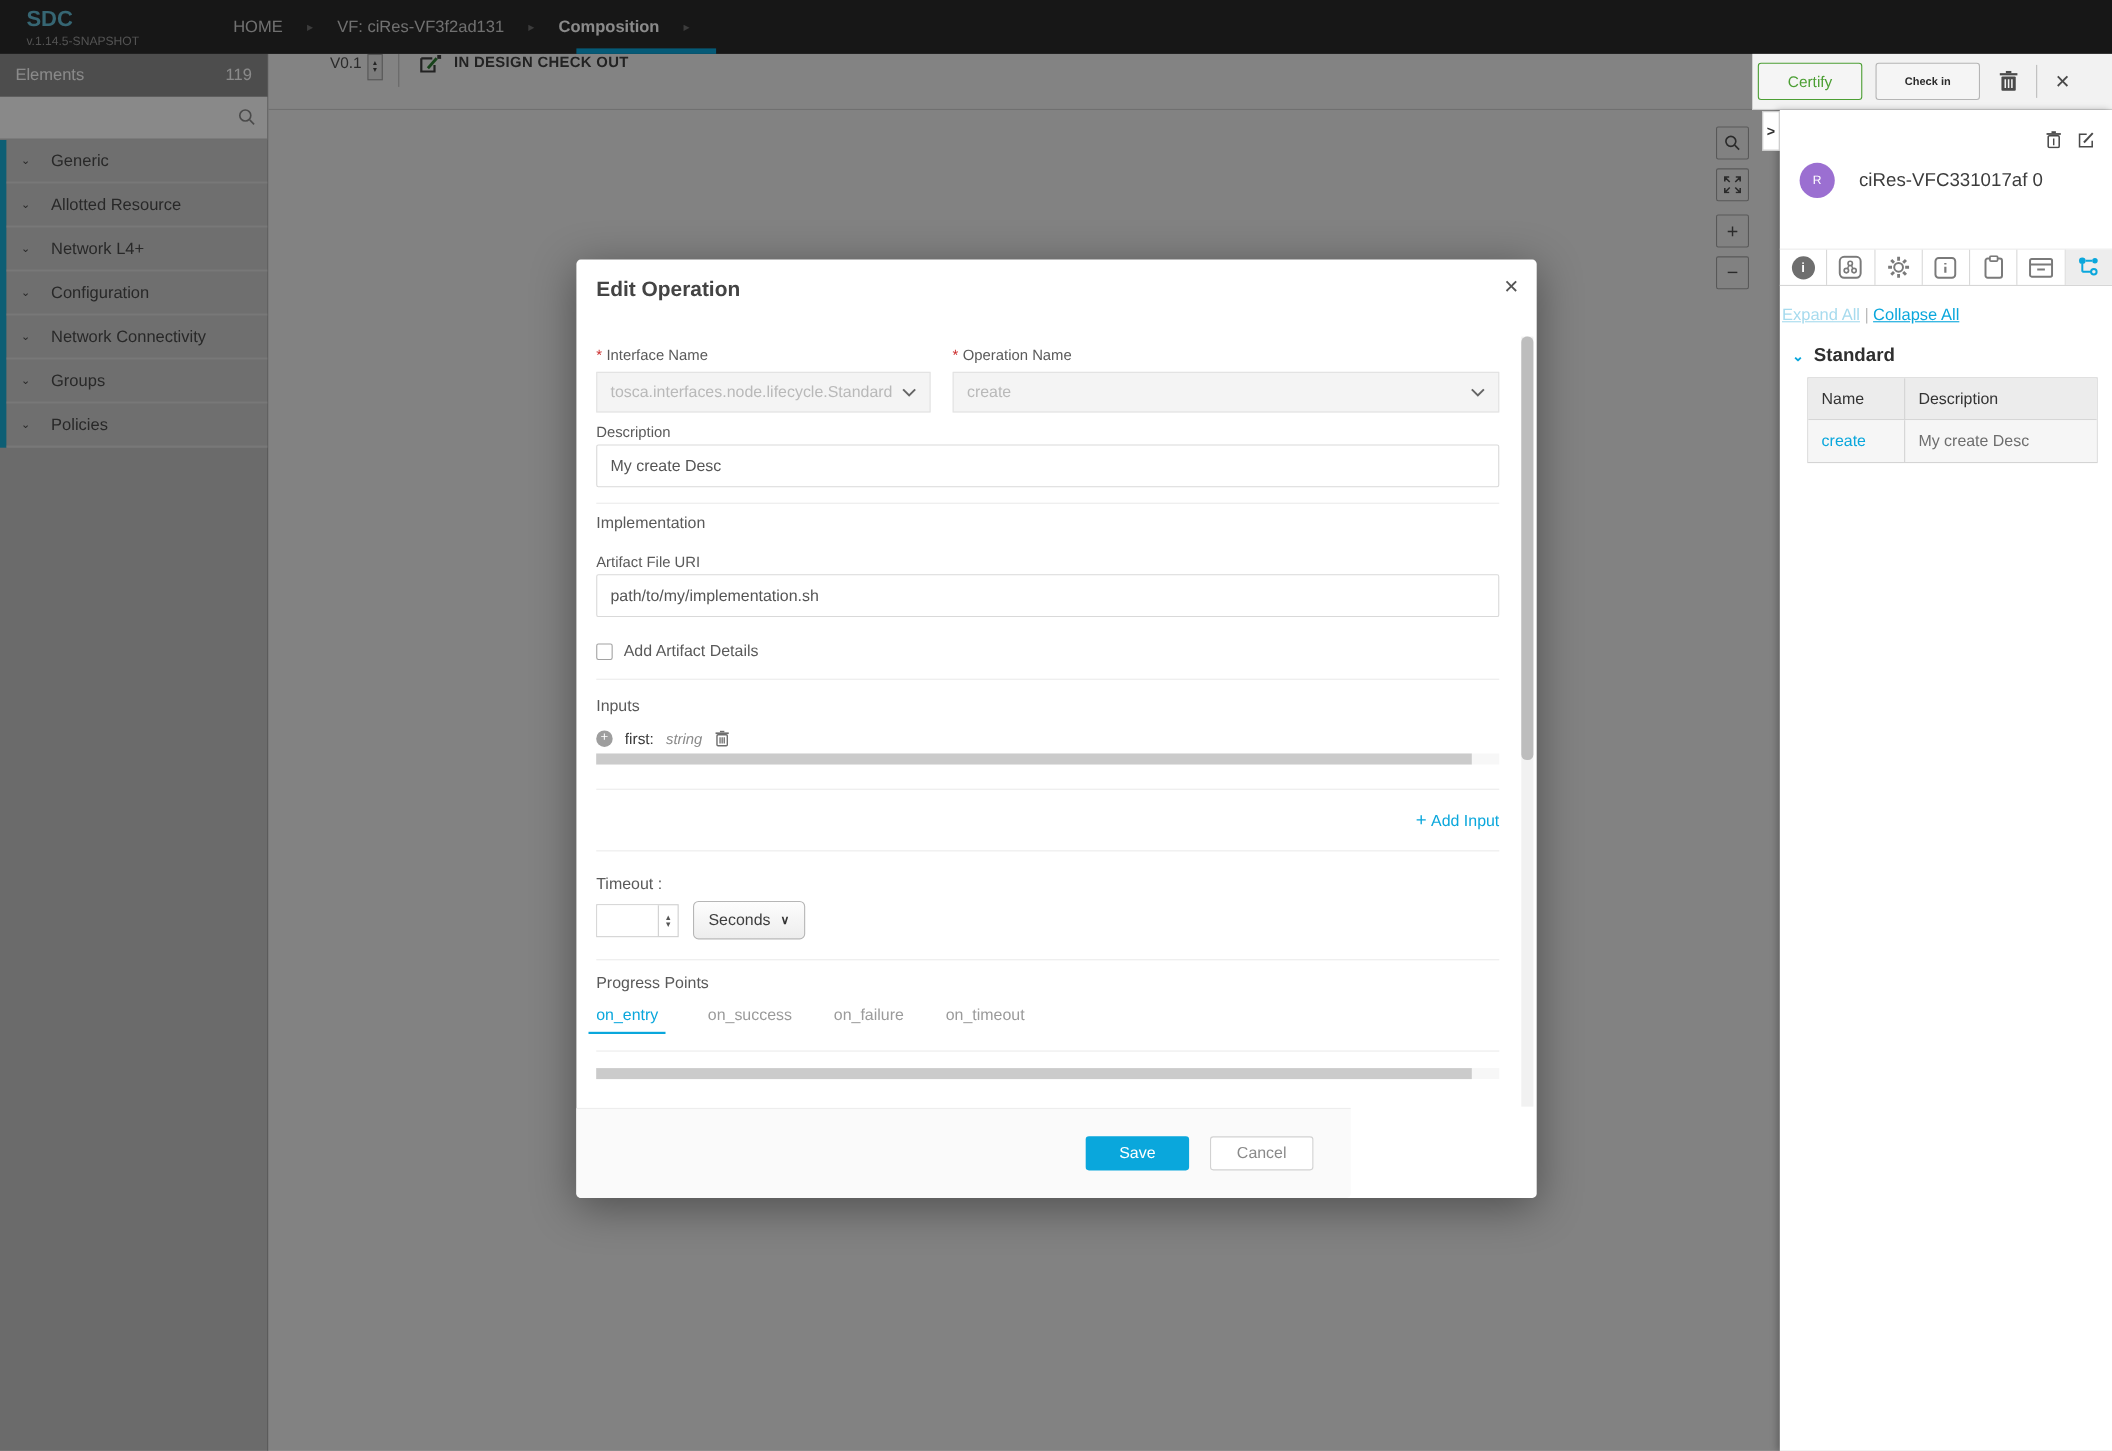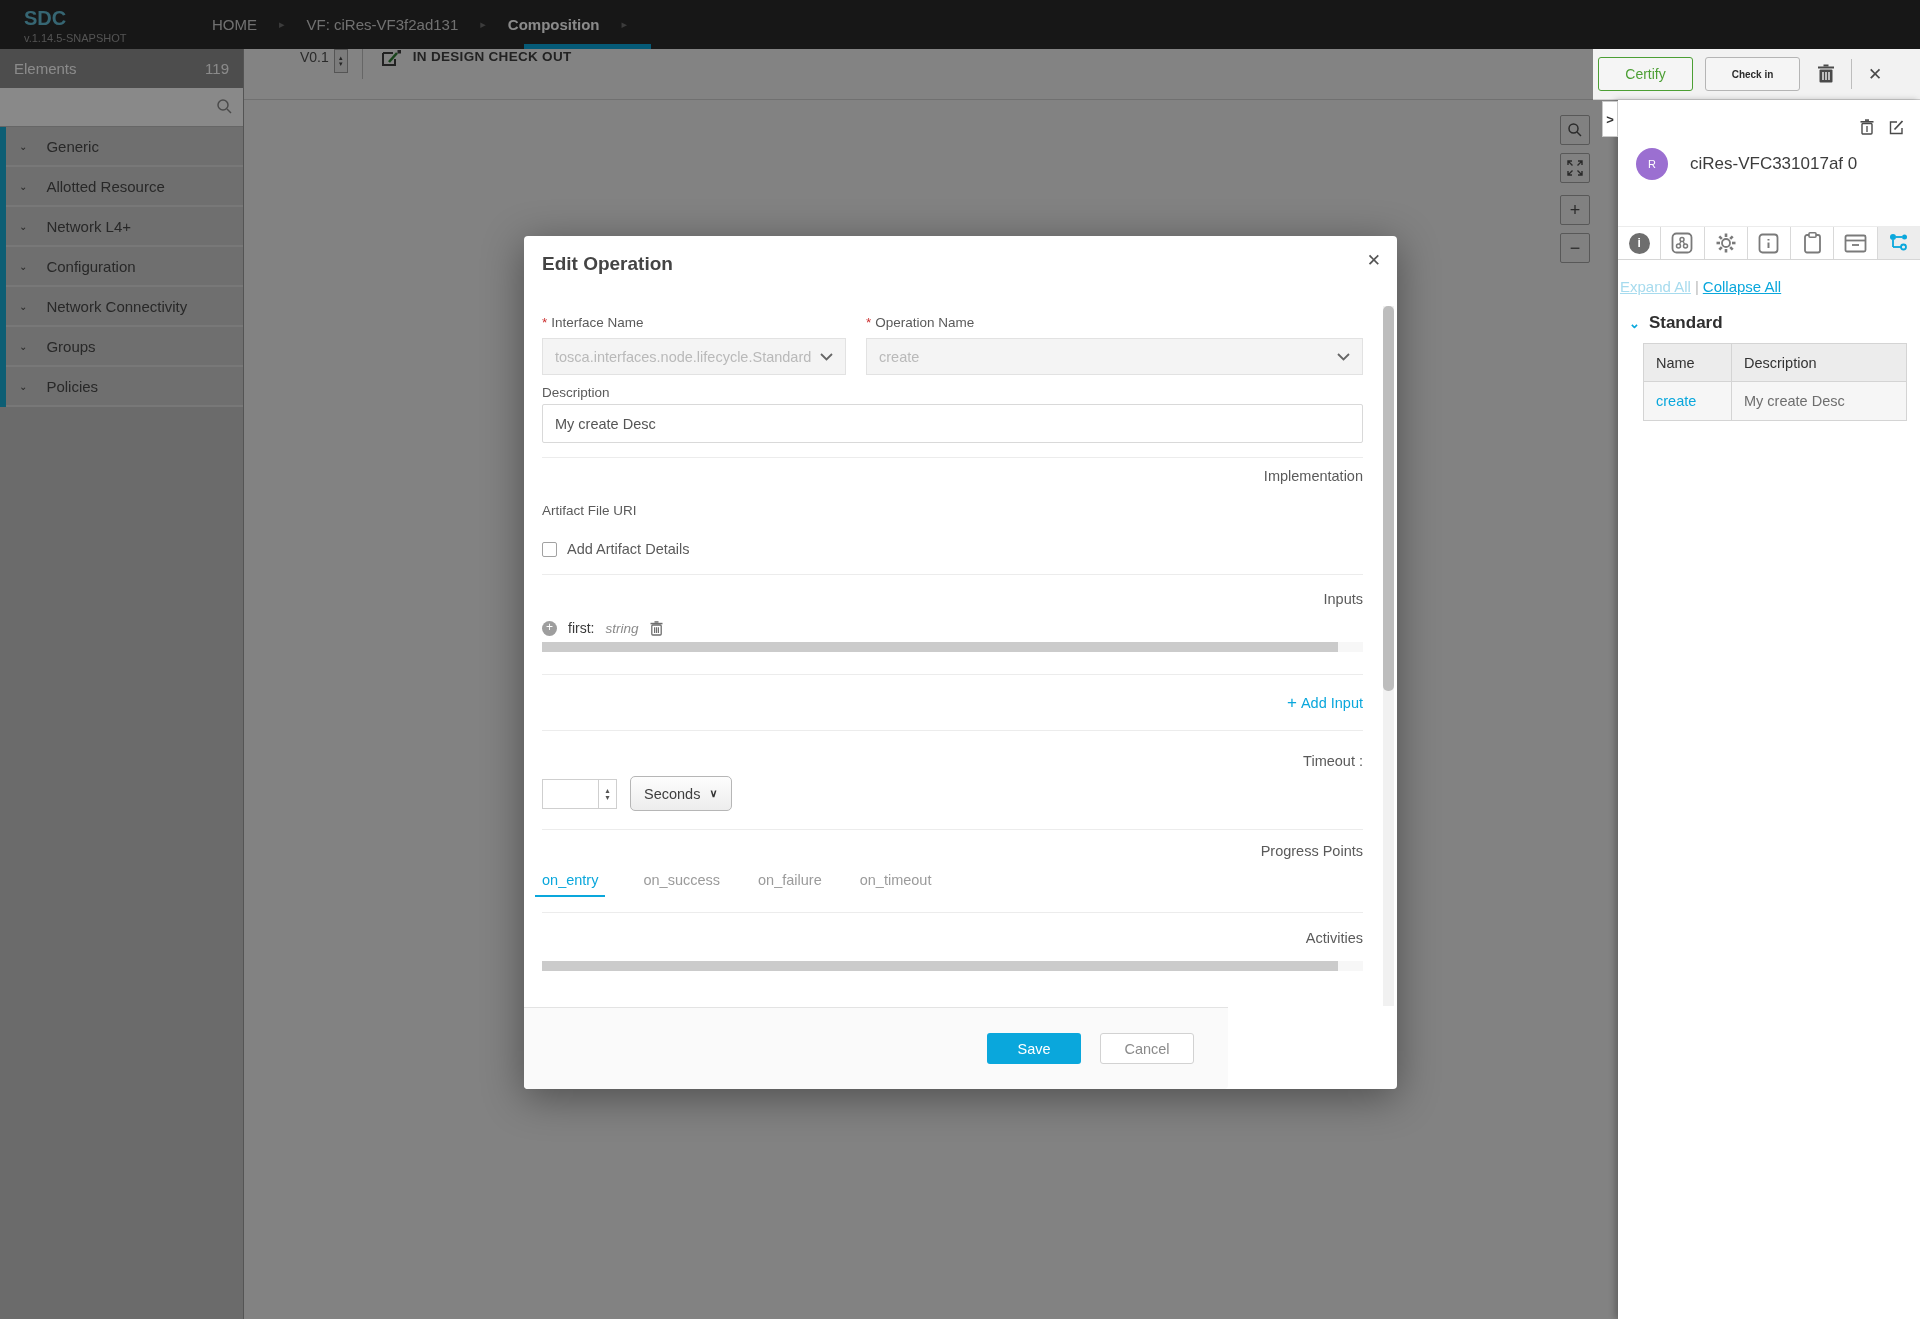--- a/index.html
+++ b/index.html
@@ -93,21 +93,21 @@
   .modal-vscroll .thumb { position:absolute; top:0; left:0; width:11px; height:385px; background:#bdbdbd; border-radius:5px; cursor:pointer; }
 
   .row-2col { display:flex; gap:20px; margin-top:9px; }
   .col-interface { width:304px; }
   .col-operation { flex:1; }
   .f-label { font-size:13.5px; color:#5a5a5a; margin-bottom:8px; }
   .req-star { color:#cc2f2f; margin-right:4px; }
   .select-disabled { height:37px; background:#f4f4f4; border:1px solid #e2e2e2; color:#b9b9b9; font-size:14.5px; display:flex; align-items:center; justify-content:space-between; padding:0 12px; cursor:default; }
   .text-input { width:100%; height:39px; border:1px solid #d9d9d9; border-radius:2px; padding:0 12px; font-size:14.5px; color:#555555; font-family:inherit; outline:none; background:#fff; }
   .divider { height:1px; background:#ececec; }
-  .section-label { font-size:14.5px; color:#5a5a5a;text-align:right; }
+  .section-label { font-size:14.5px; color:#5a5a5a; }
   .checkbox-row { display:flex; align-items:center; gap:10px; margin-top:23px; }
   .checkbox-box { width:15px; height:15px; border:1px solid #a2a2a2; border-radius:2px; background:#fff; cursor:pointer; }
   .input-row { display:flex; align-items:center; margin-top:13px; }
   .plus-circle { width:15px; height:15px; border-radius:50%; background:#9e9e9e; color:#fff; font-size:12px; line-height:13px; text-align:center; cursor:pointer; }
   .input-name { font-size:14px; color:#3a3a3a; margin-left:11px; }
   .input-type { font-size:13.5px; font-style:italic; color:#8a8a8a; margin-left:11px; }
   .input-trash { margin-left:12px; cursor:pointer; }
   .h-scroll { height:10px; background:#f7f7f7; position:relative; margin-top:6px; }
   .h-scroll .thumb { position:absolute; left:0; top:0; height:10px; width:97%; background:#cbcbcb; cursor:pointer; }
   .add-input-row { text-align:right; margin-top:18px; }
@@ -377,20 +377,21 @@
       </div>
     </div>
 
     <div class="f-label mt10 mb4">Description</div>
     <input class="text-input" value="My create Desc" style="">
 
     <div class="divider mt14"></div>
     <div class="section-label mt10">Implementation</div>
 
     <div class="f-label mt19 mb4">Artifact File URI</div>
+    <input class="text-input" value="path/to/my/implementation.sh" style="">
 
     <div class="checkbox-row">
       <span class="checkbox-box"></span>
       <span class="section-label">Add Artifact Details</span>
     </div>
 
     <div class="divider mt17"></div>
     <div class="section-label mt16">Inputs</div>
 
     <div class="input-row">
@@ -436,21 +437,20 @@
     <div class="divider mt18"></div>
     <div class="section-label mt13">Progress Points</div>
     <div class="pp-tabs">
       <span class="pp-tab active">on_entry</span>
       <span class="pp-tab">on_success</span>
       <span class="pp-tab">on_failure</span>
       <span class="pp-tab">on_timeout</span>
     </div>
 
     <div class="divider mt15"></div>
-    <div class="section-label mt17">Activities</div>
     <div class="h-scroll mt15">
         <div class="thumb"></div>
       </div>
   </div>
 
   <div class="modal-vscroll">
       <div class="thumb"></div>
     </div>
 
   <div class="modal-footer">

